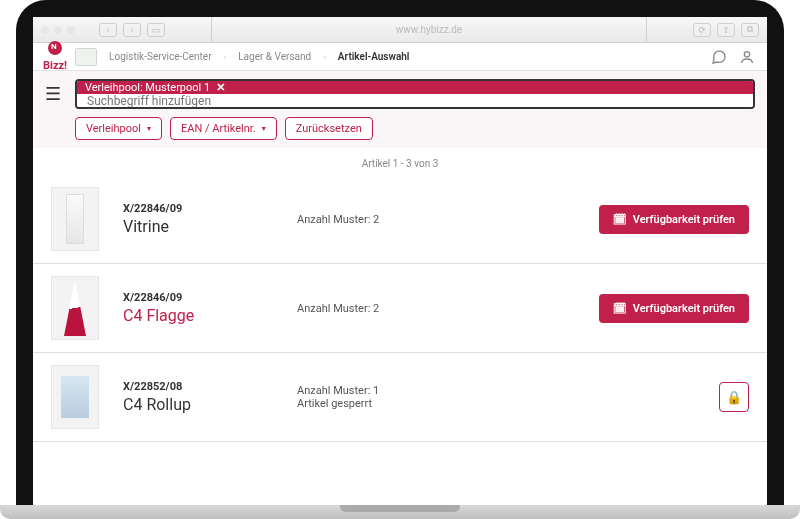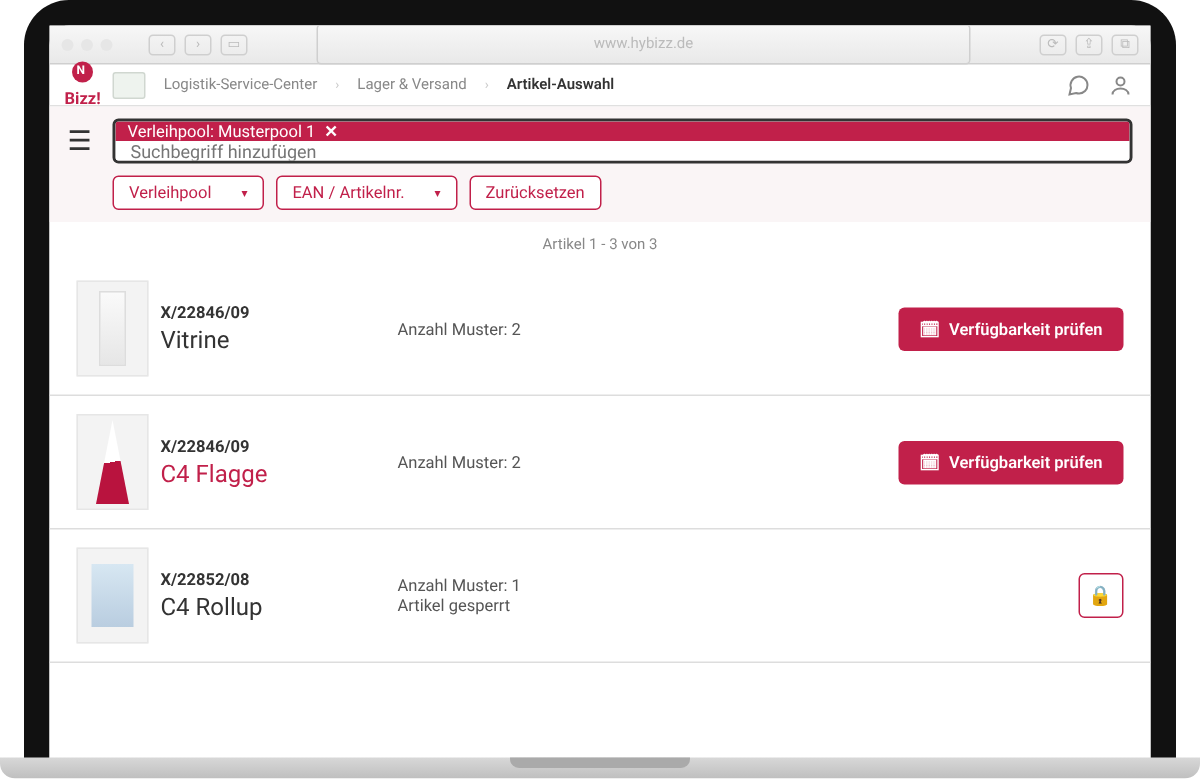--- a/index.html
+++ b/index.html
@@ -55,27 +55,27 @@
   
   .toolbox { padding: 8px 12px; background:#faf5f6; }
   .burger { position:absolute; left:12px; top:66px; font-size:18px; color:#333; }
   .searchrow { display:flex; margin-left:30px; border:2px solid #333; border-radius:4px; overflow:hidden; height:30px;flex-direction:column; }
   .chip { background:#c1204a; color:#fff; font-size:11px; padding:0 8px; display:flex; align-items:center; gap:6px; }
   .chip .x { font-weight:700; }
   .searchin { flex:1; border:none; outline:none; padding:0 10px; font-size:12px; color:#666; }
   .searchbtn { width:30px; background:#333; color:#fff; display:flex; align-items:center; justify-content:center; font-size:13px; }
 
   .filterrow { display:flex; gap:8px; margin-top:8px; margin-left:30px; }
-  .pill { border:1.5px solid #c1204a; color:#c1204a; border-radius:4px; padding:4px 10px; font-size:11px; display:flex; align-items:center; gap:20px; background:#fff; cursor:pointer; }
+  .pill { border:1.5px solid #c1204a; color:#c1204a; border-radius:4px; padding:4px 10px; font-size:11px; display:flex; align-items:center; gap:6px; background:#fff; cursor:pointer; }
   .pill .dd { font-size:8px; }
 
   .countrow { text-align:center; font-size:10px; color:#888; padding:10px 0 6px; }
 
   
-  .article { display:flex; align-items:center; padding:12px 18px; border-bottom:1px solid #ddd; gap:8px; }
+  .article { display:flex; align-items:center; padding:12px 18px; border-bottom:1px solid #ddd; gap:24px; }
   .article:first-of-type { border-top: none; }
   .thumbcell { width:48px; height:64px; background:#f3f3f3; border:1px solid #e6e6e6; display:flex; align-items:center; justify-content:center; }
   .thumbimg1 { width:18px; height:50px; background:linear-gradient(#fafafa,#e6e6e6); border:1px solid #ddd; }
   .thumbimg2 { width:22px; height:56px; background:linear-gradient(170deg,#fff 50%,#b9133e 50%); clip-path: polygon(0 100%,50% 0,100% 100%); }
   .thumbimg3 { width:28px; height:42px; background:linear-gradient(#d7e7f2,#b9cde0); }
   .info { width:150px; }
   .sku { font-size:11px; font-weight:700; color:#333; }
   .title { font-size:16px; color:#333; margin-top:2px; }
   .title.red { color:#c1204a; }
   .meta { flex:1; font-size:11px; color:#555; }

